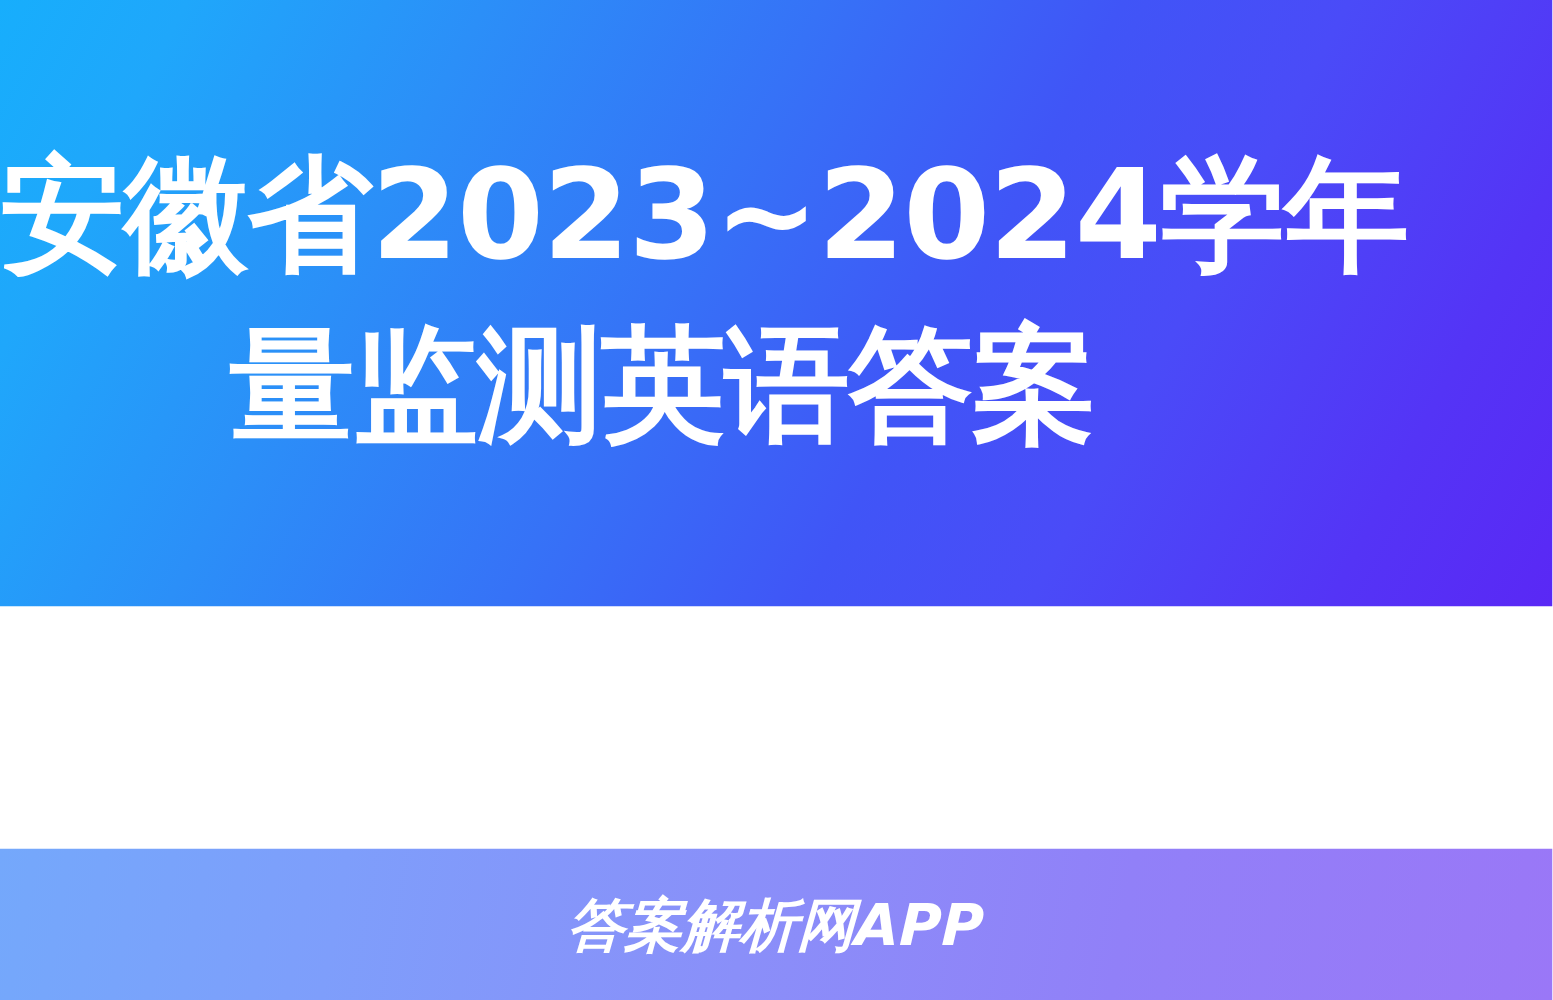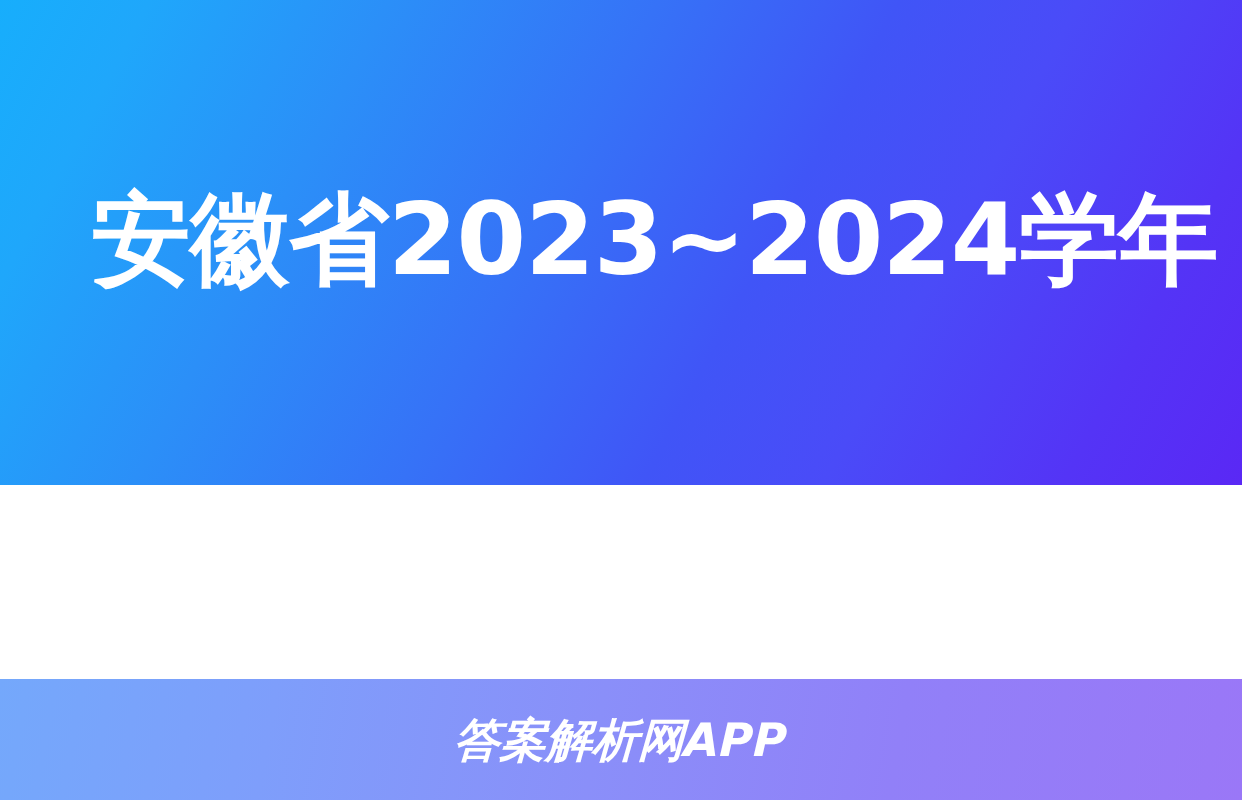--- a/index.html
+++ b/index.html
@@ -32,21 +32,21 @@
                 #17aefc 0%,
                 #1fa7fb 10%,
                 #2b8ff8 26%,
                 #3672f7 44%,
                 #4055f7 60%,
                 #4a4bf8 72%,
                 #5434f6 88%,
                 #5a28f5 100%);
     display: flex;
     align-items: center;
-    justify-content: center;
+    justify-content: flex-start;
   }
 
   .title-block {
     width: 1060px;
     text-align: center;
     color: #ffffff;
     padding-bottom: 6px;
   }
 
   .title-line {
@@ -92,20 +92,21 @@
   }
 </style>
 </head>
 <body>
 
 <div class="poster">
 
   <div class="hero">
     <div class="title-block">
       <span class="title-line">安徽省2023~2024学年</span>
+      <span class="title-line">量监测英语答案</span>
     </div>
   </div>
 
   <div class="watermark-band">
     <span class="watermark-text">答案解析网APP</span>
   </div>
 
 </div>
 
 </body></html>

